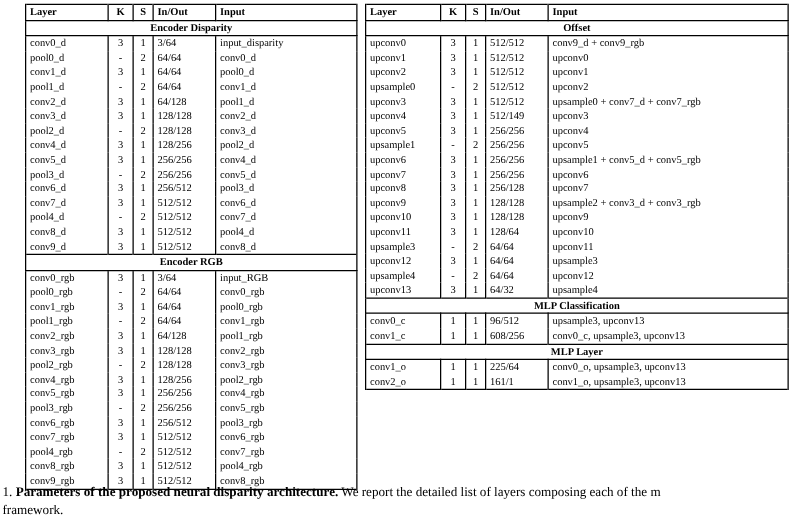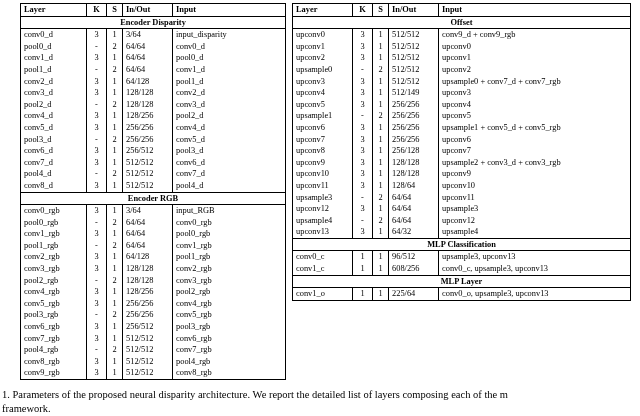--- a/index.html
+++ b/index.html
@@ -56,21 +56,21 @@
   #caption {
     position: absolute;
     left: 2px;
     top: 388px;
     width: 638px;
     font-size: 10.5px;
     line-height: 14px;
     white-space: nowrap;
     overflow: hidden;
   }
-  #caption b { font-weight: normal; }
+  #caption b { font-weight: bold; }
 </style>
 </head>
 <body>
 
 <div id="page">
 
   <table id="left-table">
     <colgroup>
       <col class="c0">
         <col class="c1">
@@ -180,20 +180,27 @@
           <td>512/512</td>
           <td>conv7_d</td>
         </tr>
         <tr>
           <td>conv8_d</td>
           <td class="ccell">3</td>
           <td class="ccell">1</td>
           <td>512/512</td>
           <td>pool4_d</td>
         </tr>
+        <tr>
+          <td>conv9_d</td>
+          <td class="ccell">3</td>
+          <td class="ccell">1</td>
+          <td>512/512</td>
+          <td>conv8_d</td>
+        </tr>
         <tr class="section-row">
           <td colspan="5">Encoder RGB</td>
         </tr>
         <tr>
           <td>conv0_rgb</td>
           <td class="ccell">3</td>
           <td class="ccell">1</td>
           <td>3/64</td>
           <td>input_RGB</td>
         </tr>
@@ -463,20 +470,27 @@
         <tr class="section-row">
           <td colspan="5">MLP Layer</td>
         </tr>
         <tr>
           <td>conv1_o</td>
           <td class="ccell">1</td>
           <td class="ccell">1</td>
           <td>225/64</td>
           <td>conv0_o, upsample3, upconv13</td>
         </tr>
+        <tr>
+          <td>conv2_o</td>
+          <td class="ccell">1</td>
+          <td class="ccell">1</td>
+          <td>161/1</td>
+          <td>conv1_o, upsample3, upconv13</td>
+        </tr>
       </tbody>
   </table>
 
   <div id="caption">
     <span>1.</span>
     <b>Parameters of the proposed neural disparity architecture.</b>
     <span>We report the detailed list of layers composing each of the m</span>
     <div>framework.</div>
   </div>
 

